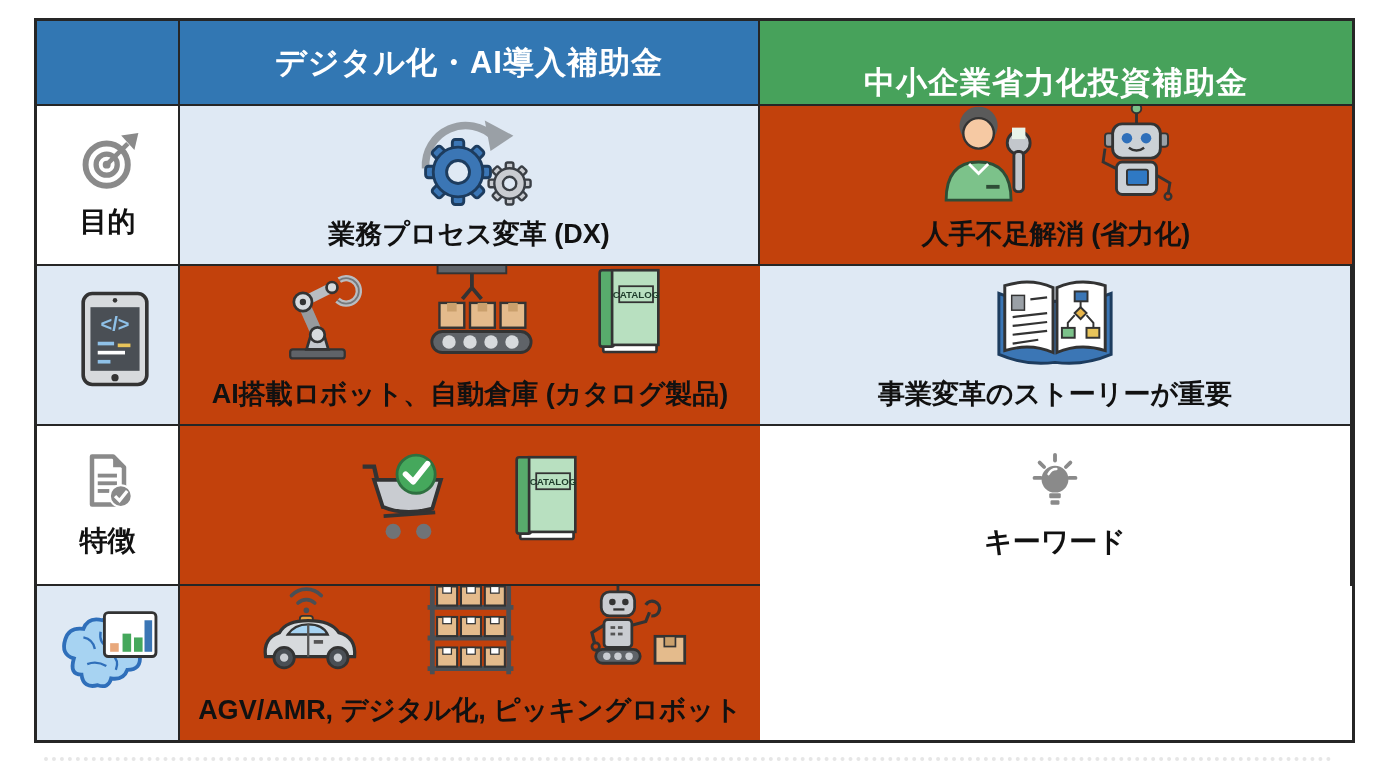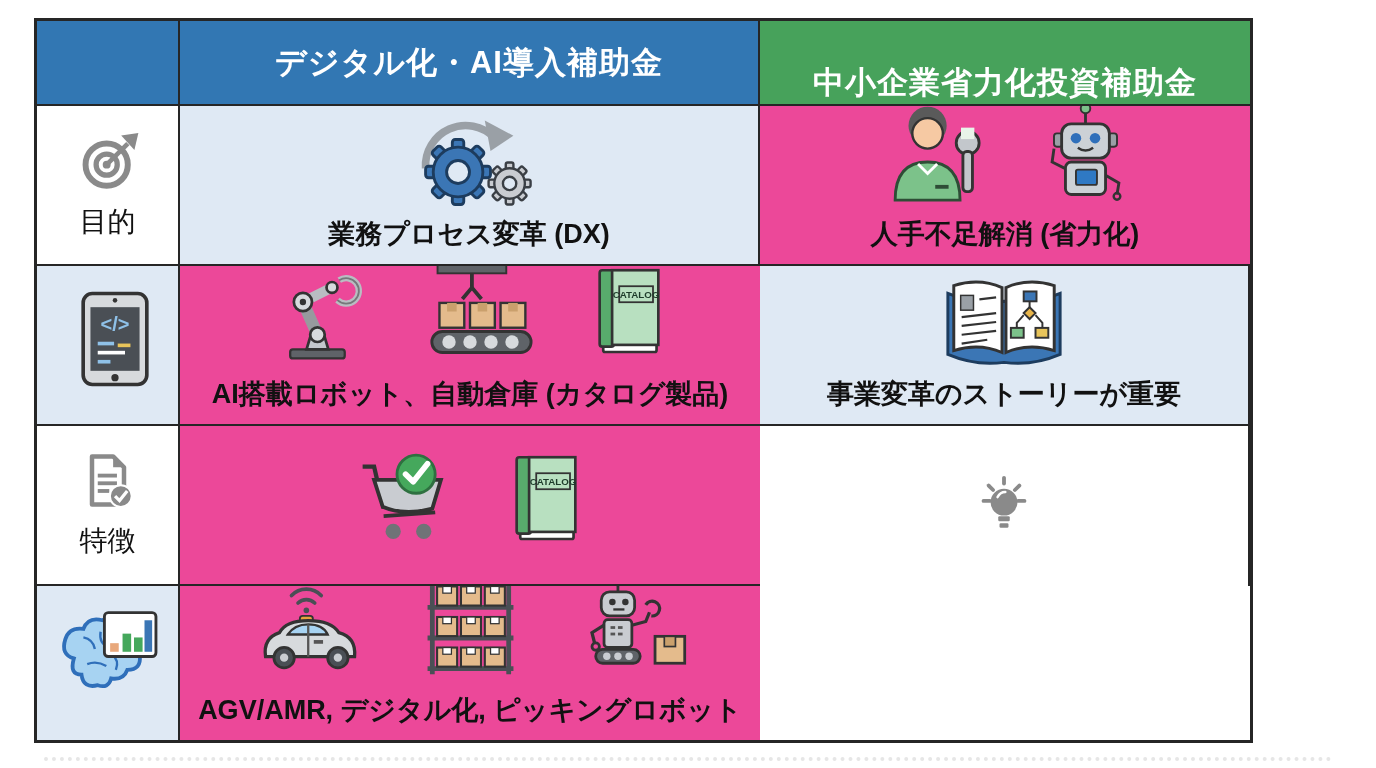--- a/index.html
+++ b/index.html
@@ -1,33 +1,33 @@
 <!DOCTYPE html>
 <html><head>
 <meta charset="utf-8">
 <style>
   * { margin:0; padding:0; box-sizing:border-box; }
   html,body { width:1376px; height:768px; background:#ffffff; overflow:hidden;
     font-family:"Liberation Sans","DejaVu Sans",sans-serif; }
-  .table-wrap { position:absolute; left:34px; top:18px; width:1219px; height:725px;
+  .table-wrap { position:absolute; left:34px; top:18px; width:1321px; height:725px;
     border:3px solid #262626; background:#fff; display:grid;
     grid-template-columns:143px 580px 1fr;
     grid-template-rows:85px 160px 160px 160px 1fr; }
   .cell { border-right:2px solid #262626; border-bottom:2px solid #262626;
     display:flex; flex-direction:column; align-items:center; justify-content:center;
     overflow:hidden; }
   .col-last { border-right:none; }
   .row-last { border-bottom:none; }
   .hdr { font-size:31px; font-weight:bold; color:#ffffff; letter-spacing:1px; }
   .hdr-blue { background:#3277b3; }
   .hdr-green { background:#47a25b;justify-content:flex-end; }
   .label-cell { background:#ffffff; gap:8px; }
-  .label-text { font-size:28px; font-weight:normal; color:#111; }
+  .label-text { font-size:28px; font-weight:bold; color:#111; }
   .cell-blue { background:#dfe9f4; }
-  .cell-green { background:#ec4899;gap:12px; }
+  .cell-green { background:#c2410c;gap:12px; }
   .content-cell { justify-content:flex-end; padding-bottom:12px; }
   .icon-row { flex:1; display:flex; align-items:center; justify-content:center; gap:46px; }
   .cell-text { font-size:27px; font-weight:bold; color:#111; white-space:nowrap; }
   .bottom-dots { position:absolute; left:44px; right:44px; top:757px;
     border-top:4px dotted #e6e6e6; }
   svg { display:block; }
   .catalog-label { font-size:11px; font-weight:bold; fill:#1d3b2a;
     font-family:"Liberation Sans",sans-serif; }
 </style>
 </head>
@@ -319,20 +319,21 @@
             <line x1="72" y1="42" x2="82" y2="42"></line>
           <line x1="26" y1="18" x2="33" y2="25"></line>
             <line x1="74" y1="18" x2="67" y2="25"></line>
         </g>
         <circle cx="50" cy="44" r="21" fill="#8a8a8a"></circle>
         <path d="M40,36 q4,-8 12,-8" fill="none" stroke="#fff" stroke-width="4" stroke-linecap="round"></path>
         <rect x="41" y="66" width="18" height="8" rx="2" fill="#8a8a8a"></rect>
         <rect x="43" y="77" width="14" height="7" rx="2" fill="#8a8a8a"></rect>
       </svg>
     </span>
+    <span class="label-text">キーワード</span>
   </div>
   <div class="cell cell-blue content-cell row-last">
     <div class="icon-row">
       <span>
         <svg width="125" height="105" viewBox="0 0 130 110">
           <line x1="22" y1="6" x2="22" y2="90" stroke="#4a4f55" stroke-width="5"></line>
           <line x1="92" y1="6" x2="92" y2="50" stroke="#4a4f55" stroke-width="5"></line>
           <line x1="16" y1="36" x2="98" y2="36" stroke="#4a4f55" stroke-width="5"></line>
           <line x1="16" y1="64" x2="60" y2="64" stroke="#4a4f55" stroke-width="5"></line>
           <line x1="16" y1="90" x2="60" y2="90" stroke="#4a4f55" stroke-width="5"></line>

